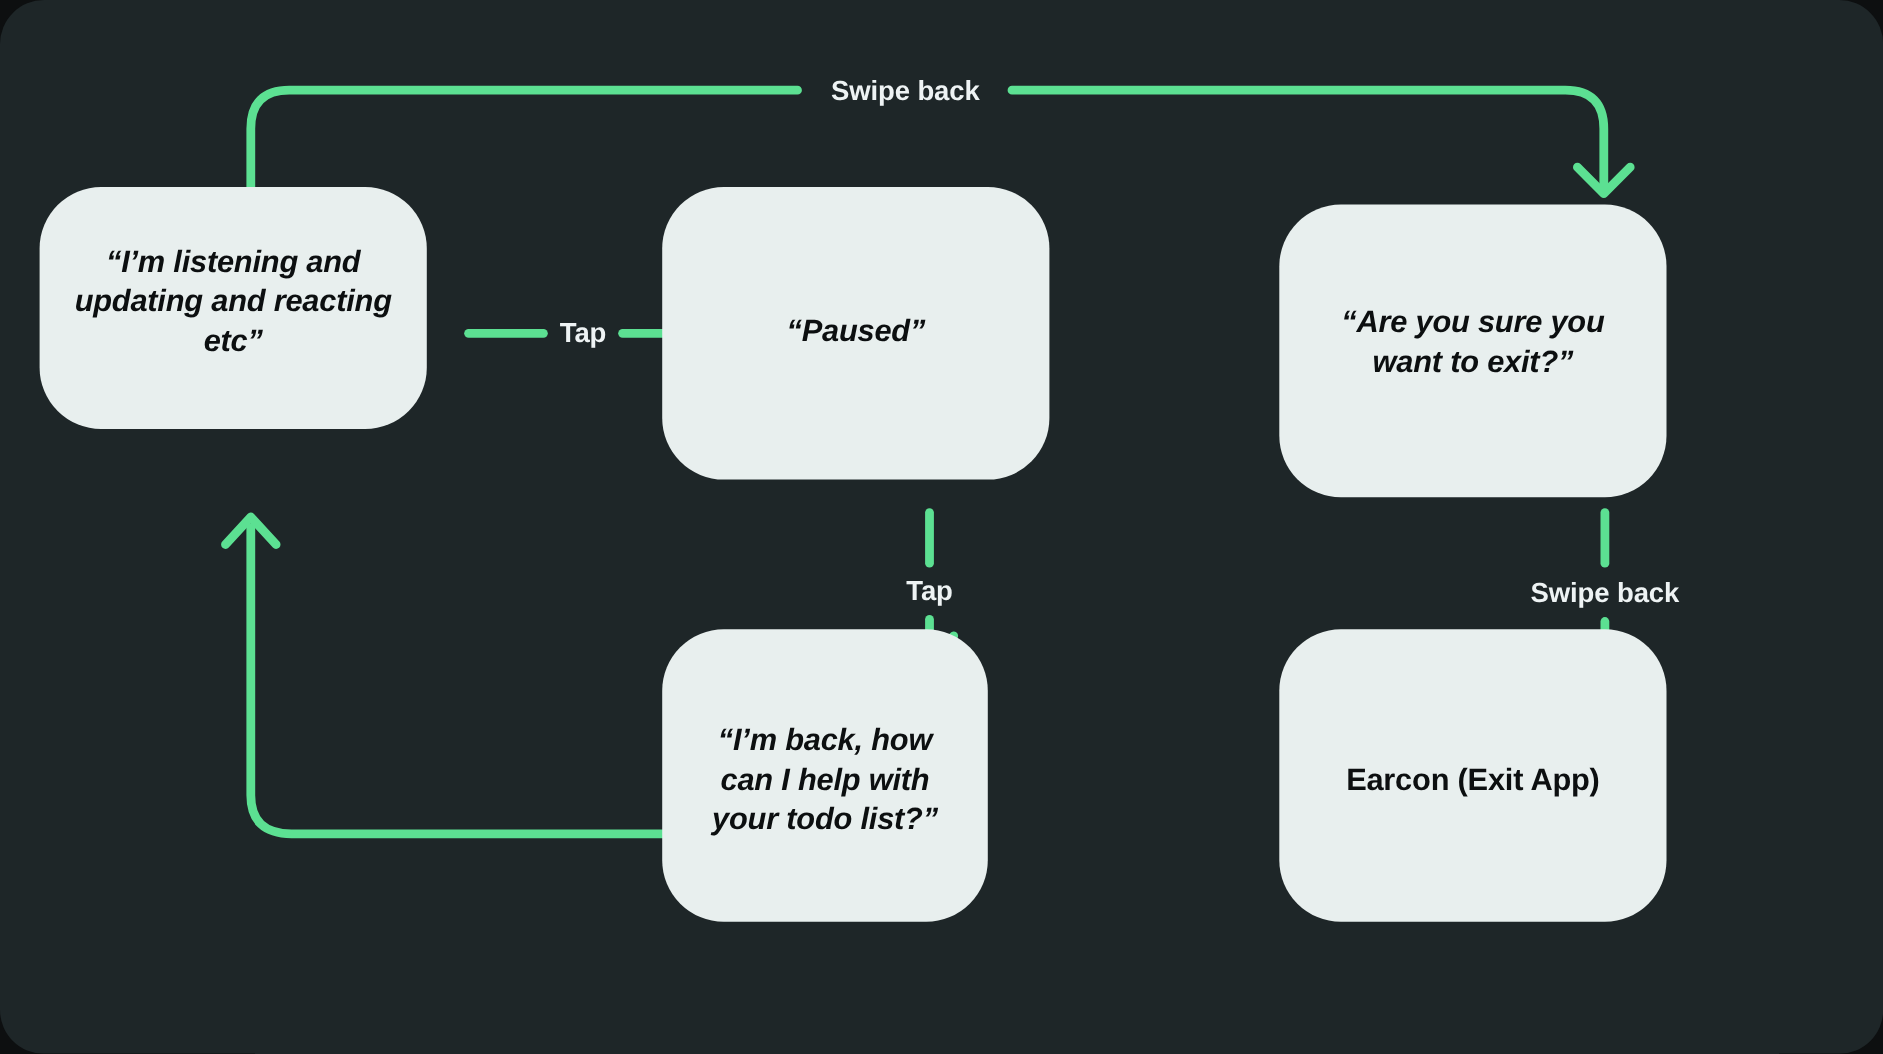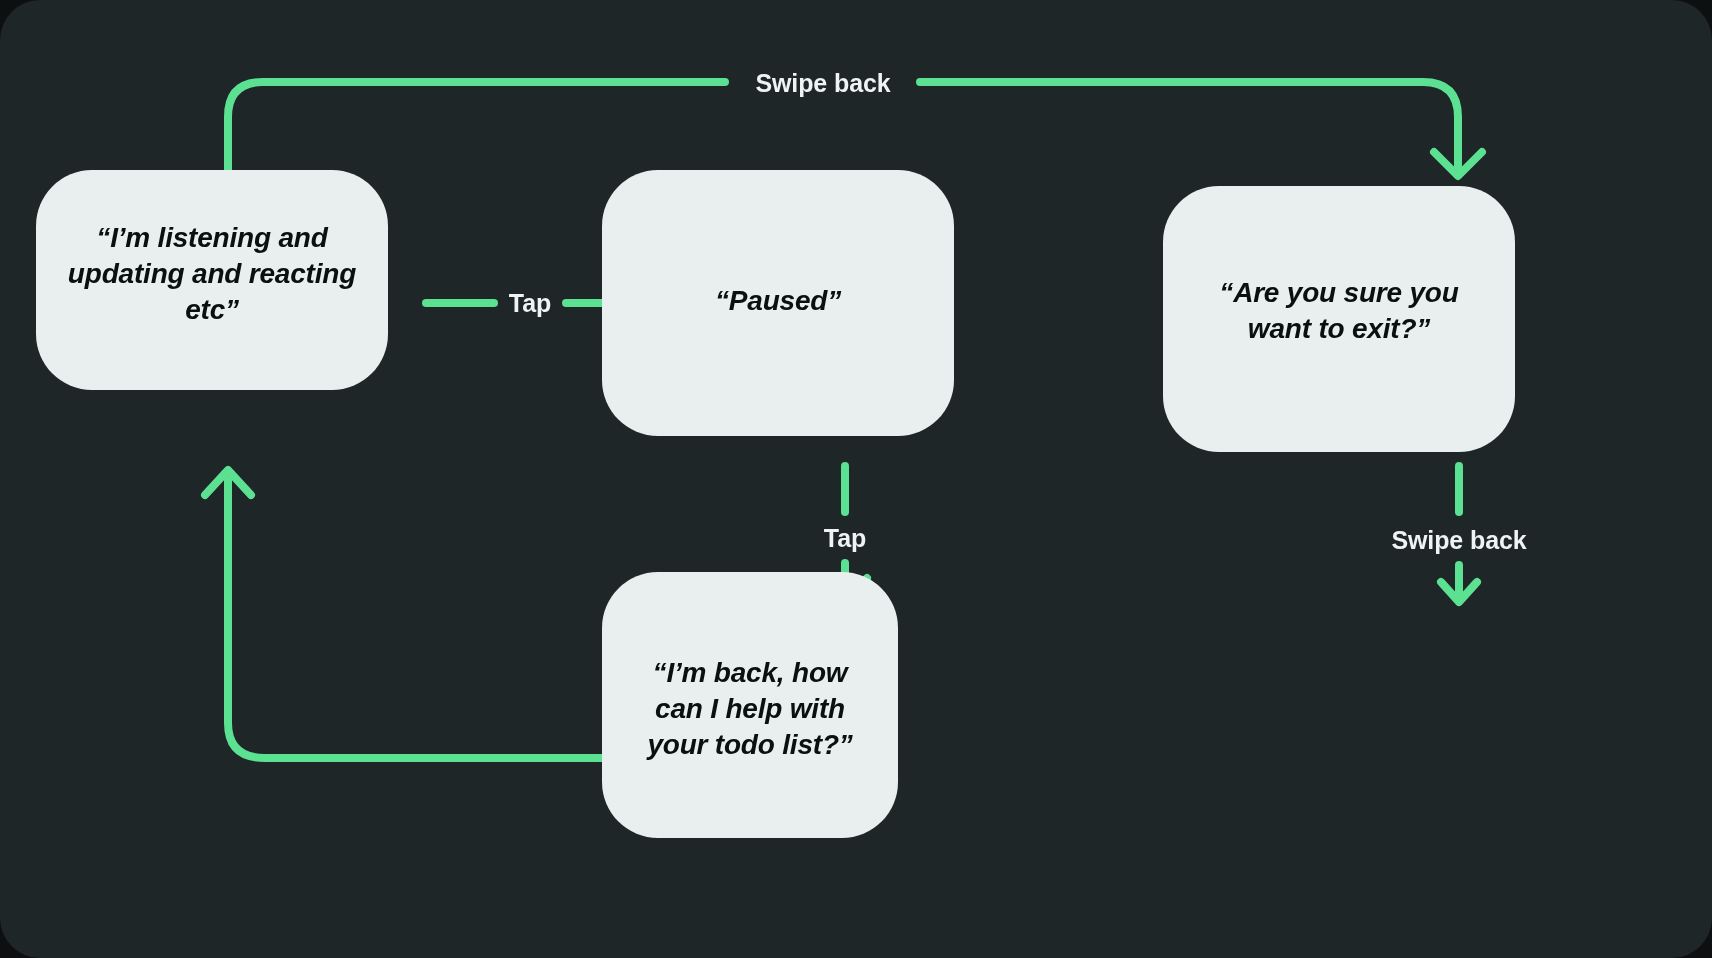--- a/index.html
+++ b/index.html
@@ -115,20 +115,23 @@
   </div>
 
   <div class="node" id="node-confirm">
     <div class="node-label">“Are you sure you want to exit?”</div>
   </div>
 
   <div class="node" id="node-back">
     <div class="node-label">“I’m back, how can I help with your todo list?”</div>
   </div>
 
+  <div class="node" id="node-earcon">
+    <div class="node-label plain">Earcon (Exit App)</div>
+  </div>
 
   <div class="edge-label" style="left:823px; top:83px;">Swipe back</div>
 
   <div class="edge-label" style="left:530px; top:303px;">Tap</div>
 
   <div class="edge-label" style="left:845px; top:538px;">Tap</div>
 
   <div class="edge-label" style="left:1459px; top:540px;">Swipe back</div>
 
 </div>

